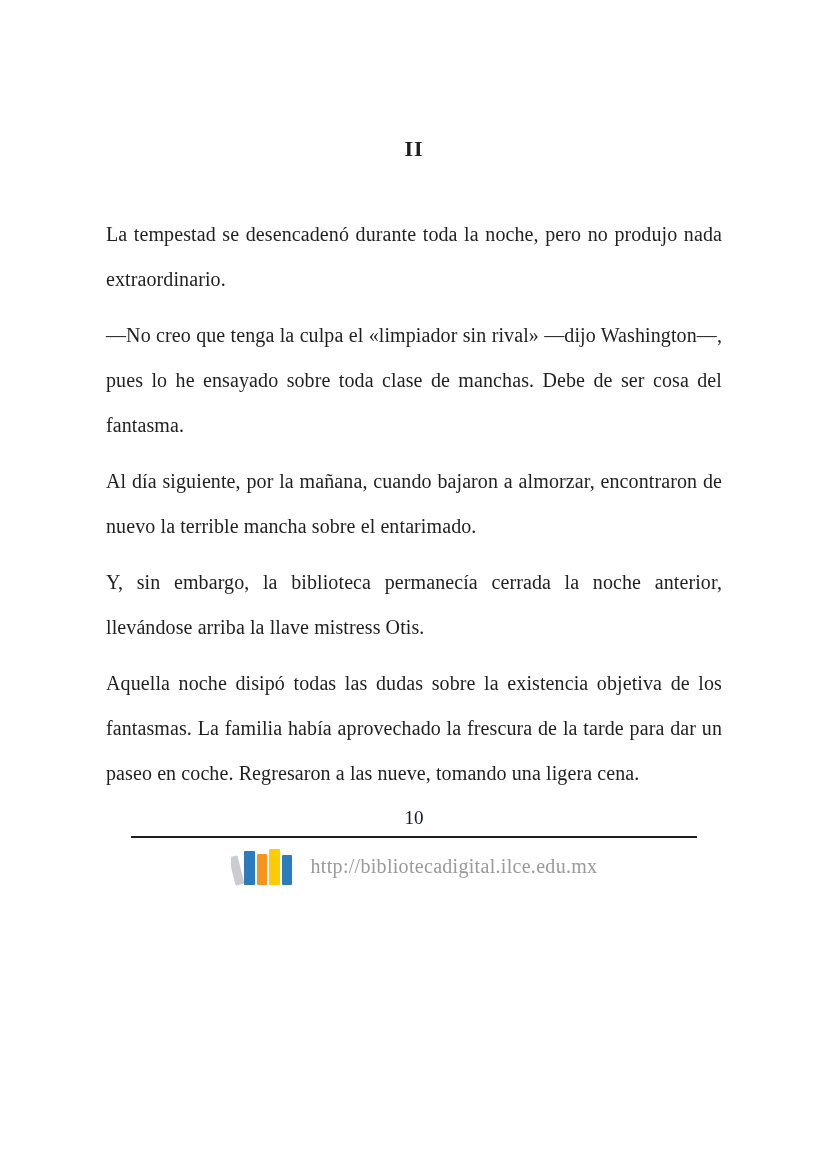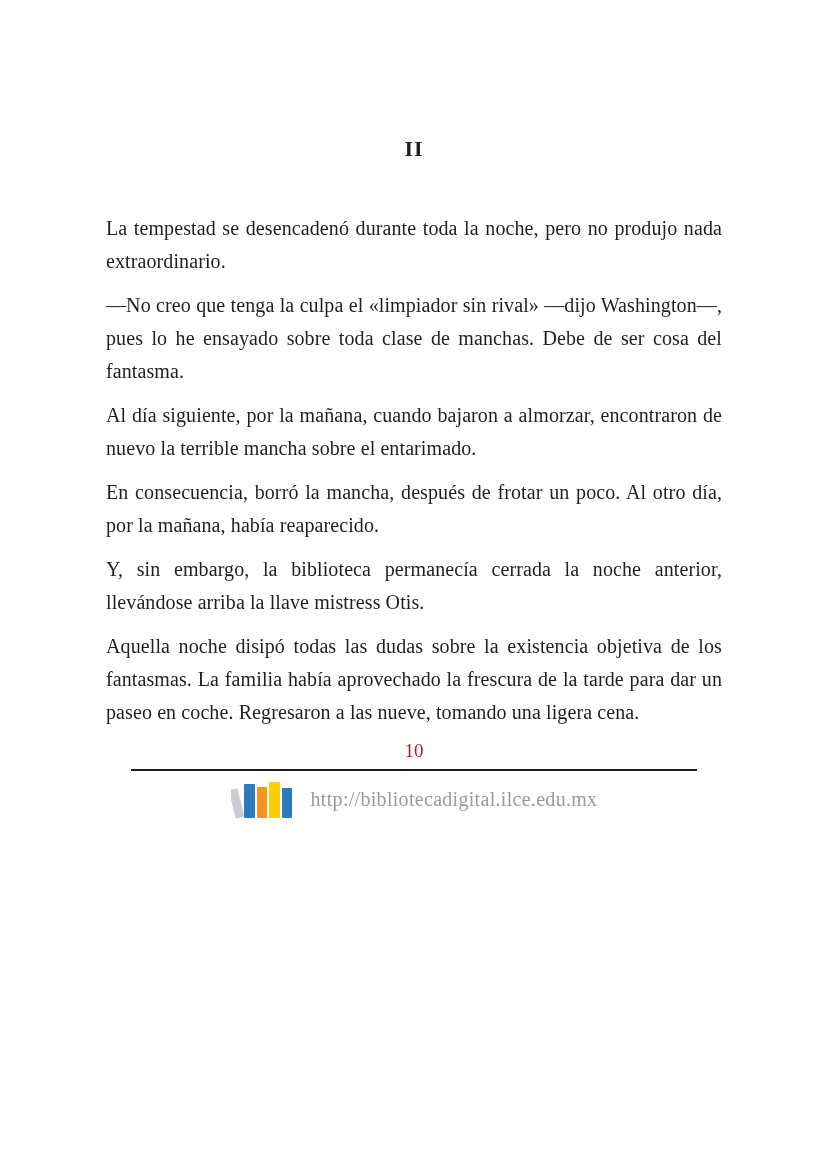--- a/index.html
+++ b/index.html
@@ -21,30 +21,30 @@
   }
   .chapter-heading {
     text-align: center;
     font-size: 22px;
     font-weight: bold;
     letter-spacing: 1px;
     margin: 0 0 50px 0;
   }
   .body-text p {
     font-size: 20px;
-    line-height: 33px;
+    line-height: 45px;
     text-align: justify;
     margin: 0 0 11px 0;
     letter-spacing: 0.1px;
   }
   .page-number {
     text-align: center;
     font-size: 19px;
     margin-top: 4px;
-    color: #b91c1c;
+    color: #0f172a;
   }
   .footer-rule {
     width: 566px;
     height: 0;
     border: none;
     border-top: 2px solid #1d1d1d;
     margin: 7px auto 0 auto;
   }
   .footer {
     margin-top: 8px;
@@ -68,21 +68,20 @@
 <body>
 
 <div class="page">
 
   <h2 class="chapter-heading">II</h2>
 
   <div class="body-text">
     <p>La tempestad se desencadenó durante toda la noche, pero no produjo nada extraordinario.</p>
     <p>—No creo que tenga la culpa el «limpiador sin rival» —dijo Washington—, pues lo he ensayado sobre toda clase de manchas. Debe de ser cosa del fantasma.</p>
     <p>Al día siguiente, por la mañana, cuando bajaron a almorzar, encontraron de nuevo la terrible mancha sobre el entarimado.</p>
-    <p>En consecuencia, borró la mancha, después de frotar un poco. Al otro día, por la mañana, había reaparecido.</p>
     <p>Y, sin embargo, la biblioteca permanecía cerrada la noche anterior, llevándose arriba la llave mistress Otis.</p>
     <p>Aquella noche disipó todas las dudas sobre la existencia objetiva de los fantasmas. La familia había aprovechado la frescura de la tarde para dar un paseo en coche. Regresaron a las nueve, tomando una ligera cena.</p>
   </div>
 
   <div class="page-number">10</div>
 
   <hr class="footer-rule">
 
   <div class="footer">
     <span class="logo-wrap">

